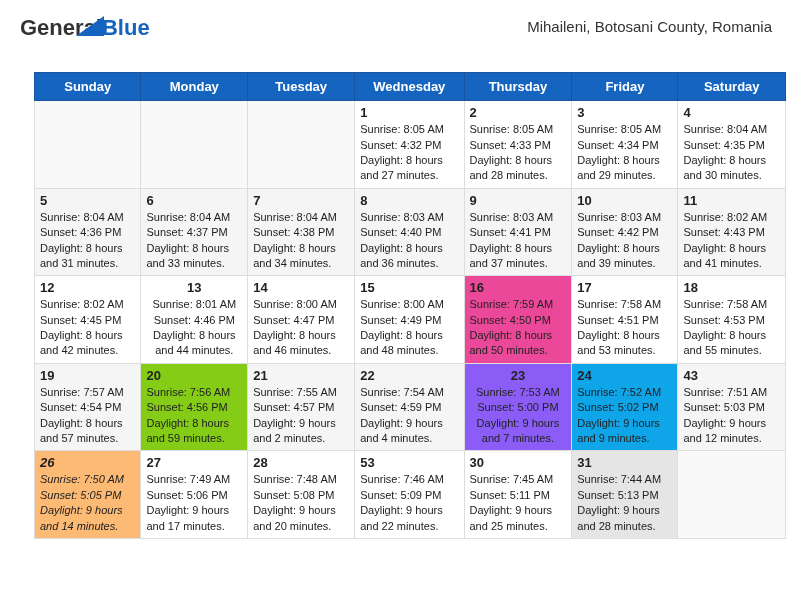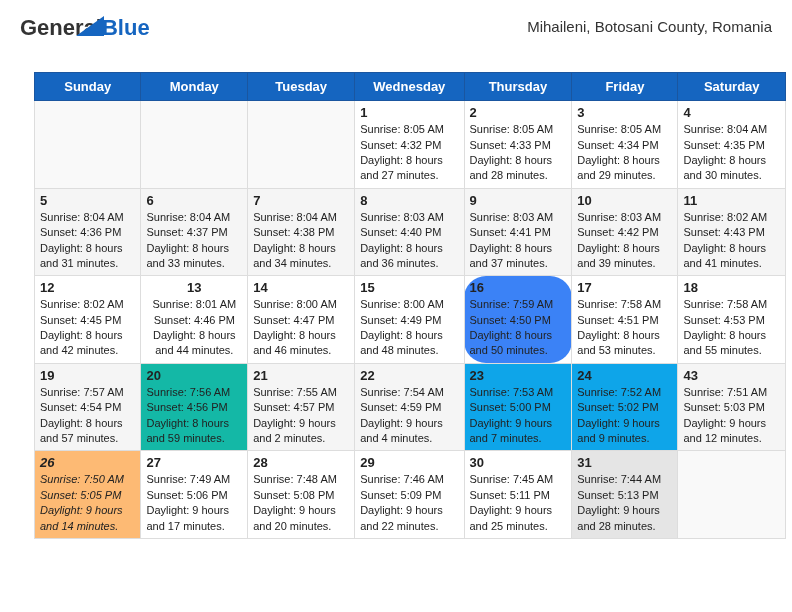--- a/index.html
+++ b/index.html
@@ -191,51 +191,51 @@
             <div class="day-info">Sunrise: 8:01 AM<br>Sunset: 4:46 PM<br>Daylight: 8 hours and 44 minutes.</div>
           </td>
           <td style="background: rgb(255, 255, 255);">
             <span class="day-num">14</span>
             <div class="day-info">Sunrise: 8:00 AM<br>Sunset: 4:47 PM<br>Daylight: 8 hours and 46 minutes.</div>
           </td>
           <td style="background: rgb(255, 255, 255);">
             <span class="day-num">15</span>
             <div class="day-info">Sunrise: 8:00 AM<br>Sunset: 4:49 PM<br>Daylight: 8 hours and 48 minutes.</div>
           </td>
-          <td style="background: #3b82f6; border-radius: 22px;">
+          <td style="background: #ec4899;">
             <span class="day-num">16</span>
             <div class="day-info">Sunrise: 7:59 AM<br>Sunset: 4:50 PM<br>Daylight: 8 hours and 50 minutes.</div>
           </td>
           <td style="background: rgb(255, 255, 255);">
             <span class="day-num">17</span>
             <div class="day-info">Sunrise: 7:58 AM<br>Sunset: 4:51 PM<br>Daylight: 8 hours and 53 minutes.</div>
           </td>
           <td style="background: rgb(255, 255, 255);">
             <span class="day-num">18</span>
             <div class="day-info">Sunrise: 7:58 AM<br>Sunset: 4:53 PM<br>Daylight: 8 hours and 55 minutes.</div>
           </td>
         </tr>
         <tr>
           <td style="background: rgb(245, 245, 245);">
             <span class="day-num">19</span>
             <div class="day-info">Sunrise: 7:57 AM<br>Sunset: 4:54 PM<br>Daylight: 8 hours and 57 minutes.</div>
           </td>
-          <td style="background: #14b8a6;">
+          <td style="background: #84cc16;">
             <span class="day-num">20</span>
             <div class="day-info">Sunrise: 7:56 AM<br>Sunset: 4:56 PM<br>Daylight: 8 hours and 59 minutes.</div>
           </td>
           <td style="background: rgb(245, 245, 245);">
             <span class="day-num">21</span>
             <div class="day-info">Sunrise: 7:55 AM<br>Sunset: 4:57 PM<br>Daylight: 9 hours and 2 minutes.</div>
           </td>
           <td style="background: rgb(245, 245, 245);">
             <span class="day-num">22</span>
             <div class="day-info">Sunrise: 7:54 AM<br>Sunset: 4:59 PM<br>Daylight: 9 hours and 4 minutes.</div>
           </td>
-          <td style="background: #0ea5e9;">
+          <td style="background: #8b5cf6; text-align: center;">
             <span class="day-num">23</span>
             <div class="day-info">Sunrise: 7:53 AM<br>Sunset: 5:00 PM<br>Daylight: 9 hours and 7 minutes.</div>
           </td>
           <td style="background: #0ea5e9;">
             <span class="day-num">24</span>
             <div class="day-info">Sunrise: 7:52 AM<br>Sunset: 5:02 PM<br>Daylight: 9 hours and 9 minutes.</div>
           </td>
           <td style="background: rgb(245, 245, 245);">
             <span class="day-num">43</span>
             <div class="day-info">Sunrise: 7:51 AM<br>Sunset: 5:03 PM<br>Daylight: 9 hours and 12 minutes.</div>
@@ -248,21 +248,21 @@
           </td>
           <td style="background: rgb(255, 255, 255);">
             <span class="day-num">27</span>
             <div class="day-info">Sunrise: 7:49 AM<br>Sunset: 5:06 PM<br>Daylight: 9 hours and 17 minutes.</div>
           </td>
           <td style="background: rgb(255, 255, 255);">
             <span class="day-num">28</span>
             <div class="day-info">Sunrise: 7:48 AM<br>Sunset: 5:08 PM<br>Daylight: 9 hours and 20 minutes.</div>
           </td>
           <td style="background: rgb(255, 255, 255);">
-            <span class="day-num">29</span>
+            <span class="day-num">53</span>
             <div class="day-info">Sunrise: 7:46 AM<br>Sunset: 5:09 PM<br>Daylight: 9 hours and 22 minutes.</div>
           </td>
           <td style="background: rgb(255, 255, 255);">
             <span class="day-num">30</span>
             <div class="day-info">Sunrise: 7:45 AM<br>Sunset: 5:11 PM<br>Daylight: 9 hours and 25 minutes.</div>
           </td>
           <td style="background: #e5e5e5;">
             <span class="day-num">31</span>
             <div class="day-info">Sunrise: 7:44 AM<br>Sunset: 5:13 PM<br>Daylight: 9 hours and 28 minutes.</div>
           </td>

